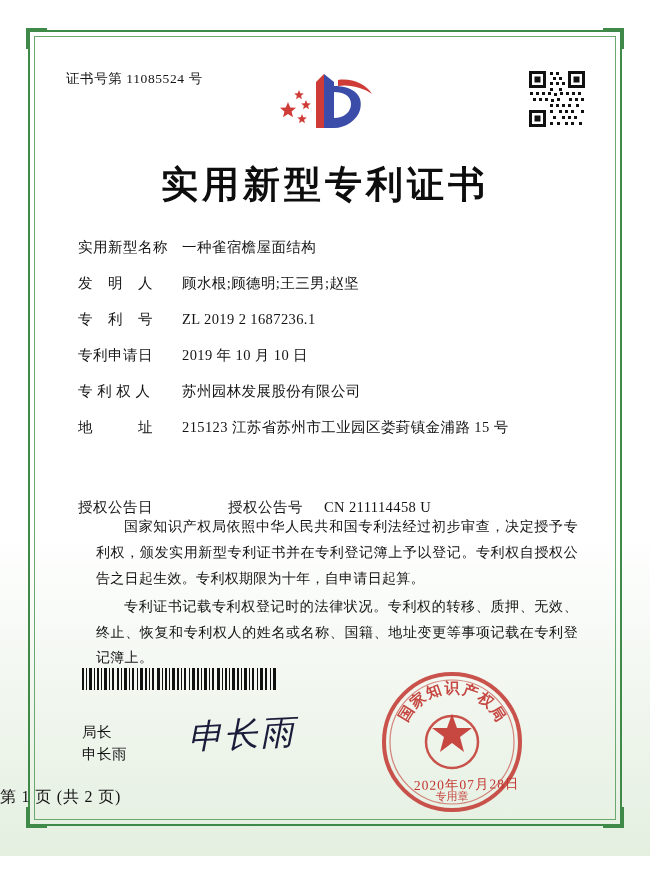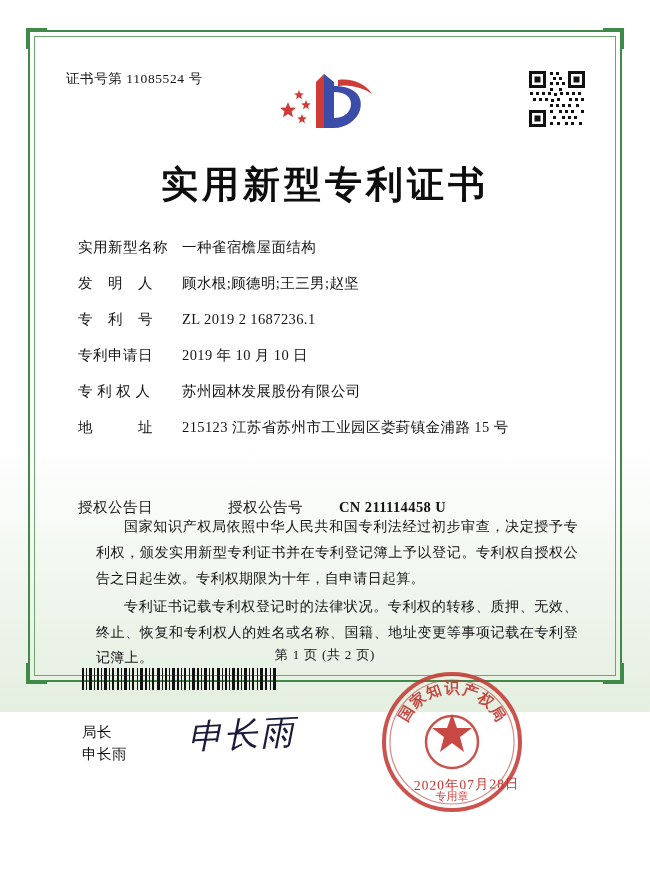--- a/index.html
+++ b/index.html
@@ -10,21 +10,21 @@
     width: 650px;
     height: 872px;
     background: #ffffff;
     font-family: "Liberation Serif", serif;
     color: #1a1a1a;
     overflow: hidden;
   }
   .page {
     position: relative;
     width: 650px;
-    height: 712px;
+    height: 856px;
     background:
       linear-gradient(to bottom, #ffffff 0%, #ffffff 62%, #f2f7f0 80%, #e4efe0 100%);
   }
   
   .border-outer {
     position: absolute;
     left: 28px;
     top: 30px;
     right: 28px;
     bottom: 30px;
@@ -111,22 +111,21 @@
     color: #141414;
     letter-spacing: 0.4px;
   }
   .field-row.dual .second-label {
     margin-left: 46px;
     color: #141414;
     letter-spacing: 0.5px;
     margin-top: 44px;
   }
   .field-row.dual .second-value {
-    margin-left: 24px;
-    font-weight: bold;
+    margin-left: 9px;
   }
 
   
   .paragraphs {
     position: absolute;
     left: 96px;
     right: 72px;
     top: 514px;
     font-size: 14px;
     line-height: 1.85;
@@ -186,22 +185,21 @@
     color: #c2352f;
     letter-spacing: 1px;
     transform: rotate(-1deg);
   }
 
   .footer {
     position: absolute;
     left: 0;
     right: 0;
     bottom: 48px;
-    text-align: center;
-    font-size: 13px;
+    font-size: 16px;
     color: #141414;
     letter-spacing: 0.8px;
   }
 </style>
 </head>
 <body>
 
 <div class="page">
 
   <div class="border-outer"></div>

